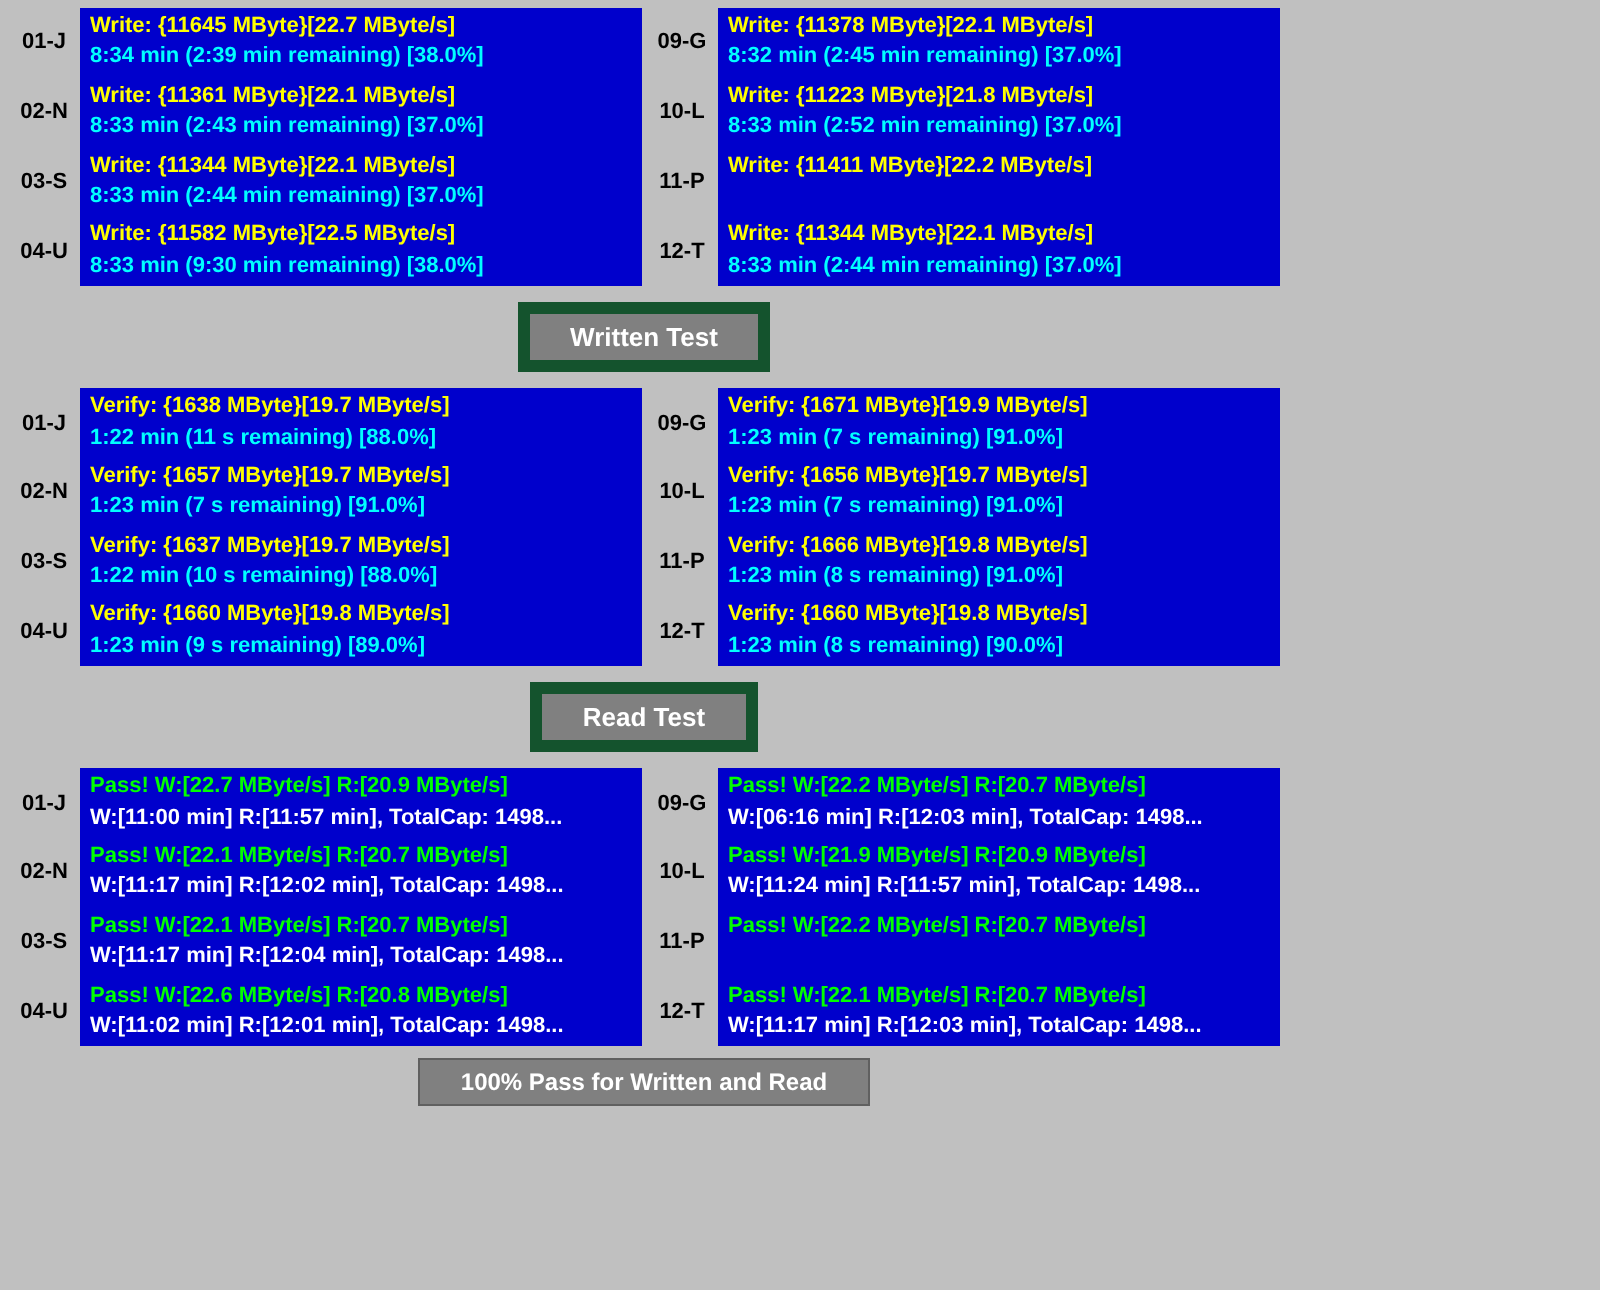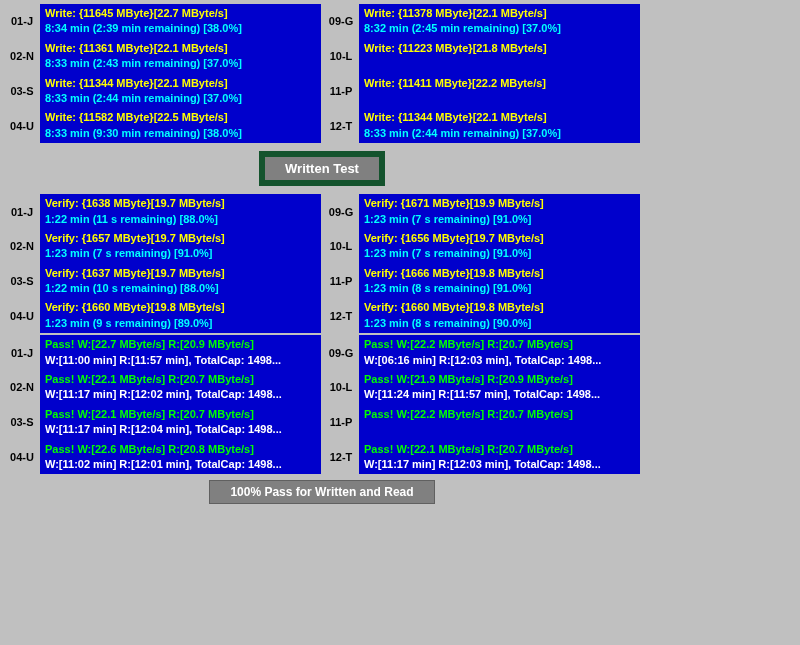--- a/index.html
+++ b/index.html
@@ -116,20 +116,21 @@
         <div class="cell-id">02-N</div>
         <div class="cell-content">
           <div class="line1">Write: {11361 MByte}[22.1 MByte/s]</div>
           <div class="line2">8:33 min (2:43 min remaining)  [37.0%]</div>
         </div>
       </div>
       <div class="full-cell-row">
         <div class="cell-id">10-L</div>
         <div class="cell-content">
           <div class="line1">Write: {11223 MByte}[21.8 MByte/s]</div>
+          <div class="line2">8:33 min (2:52 min remaining)  [37.0%]</div>
         </div>
       </div>
     </div>
     <div class="half-row">
       <div class="full-cell-row">
         <div class="cell-id">03-S</div>
         <div class="cell-content">
           <div class="line1">Write: {11344 MByte}[22.1 MByte/s]</div>
           <div class="line2">8:33 min (2:44 min remaining)  [37.0%]</div>
         </div>
@@ -223,20 +224,23 @@
       <div class="full-cell-row">
         <div class="cell-id">12-T</div>
         <div class="cell-content">
           <div class="line1">Verify: {1660 MByte}[19.8 MByte/s]</div>
           <div class="line2">1:23 min (8 s remaining)   [90.0%]</div>
         </div>
       </div>
     </div>
   </div>
 
+  <div class="section-header">
+    <div class="section-header-box">Read Test</div>
+  </div>
 
   <div class="section pass-section">
     <div class="half-row">
       <div class="full-cell-row">
         <div class="cell-id">01-J</div>
         <div class="cell-content">
           <div class="line1" style="color:#00ff00;">Pass! W:[22.7 MByte/s] R:[20.9 MByte/s]</div>
           <div class="line2" style="color:#ffffff;">W:[11:00 min] R:[11:57 min], TotalCap: 1498...</div>
         </div>
       </div>

